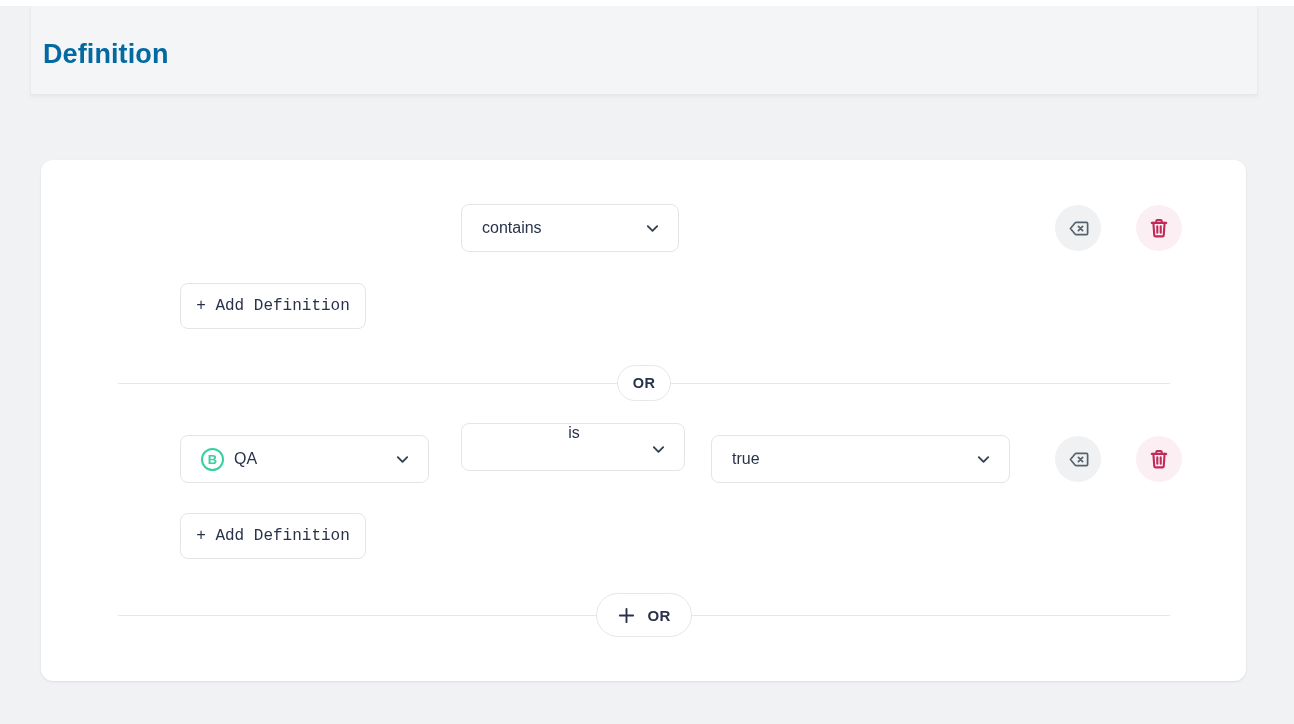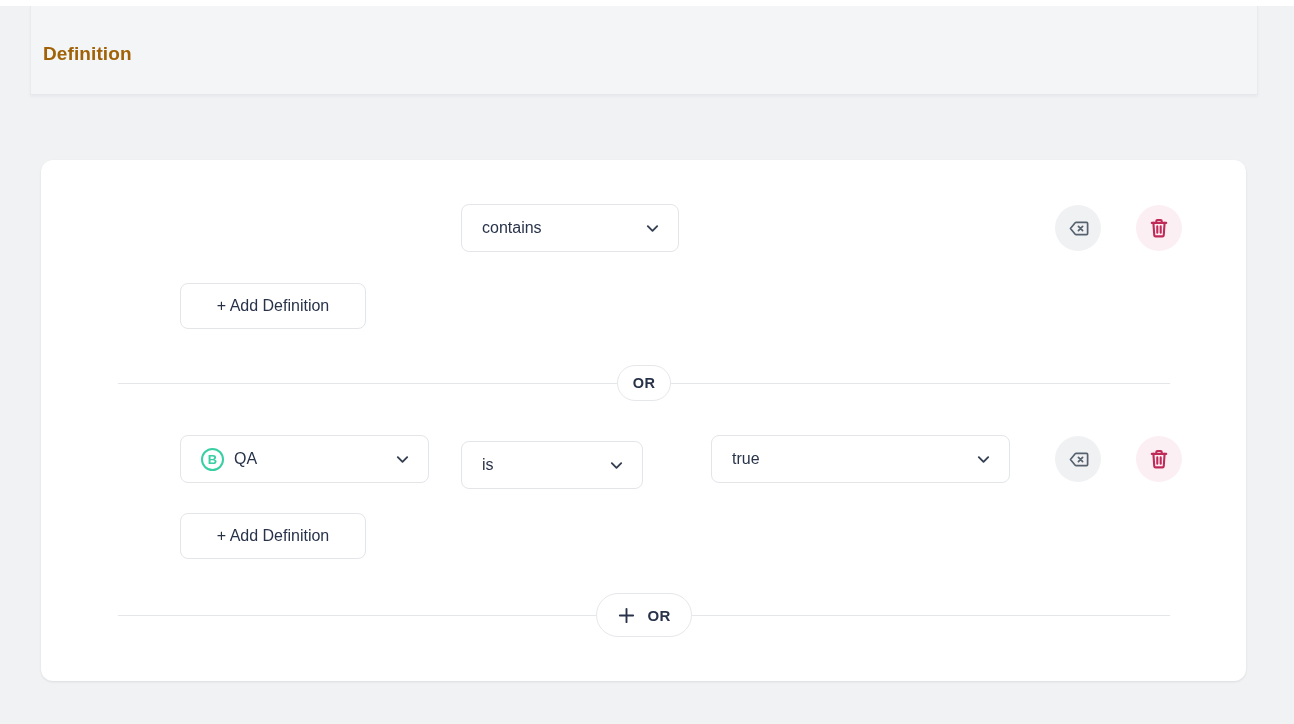--- a/index.html
+++ b/index.html
@@ -17,21 +17,21 @@
   .header-panel {
     position:absolute; left:30px; top:6px; width:1228px; height:89px;
     background:#f4f5f6;
     border-left:1px solid #e9eaec; border-right:1px solid #e9eaec;
     border-bottom:1px solid #e6e7ea;
     box-shadow:0 2px 3px rgba(20,30,50,0.04);
     display:flex; align-items:center;
   }
   .header-title {
     margin-left:12px; margin-top:8px;
-    font-size:19px; font-weight:700; color:#a16207; letter-spacing:0.1px;
+    font-size:27px; font-weight:700; color:#0369a1; letter-spacing:0.1px;
   }
   .card {
     position:absolute; left:41px; top:160px; width:1205px; height:521px;
     background:#ffffff; border-radius:12px;
     box-shadow:0 1px 3px rgba(20,30,50,0.06), 0 1px 2px rgba(20,30,50,0.04);
   }
   .select {
     position:absolute; height:48px;
     display:flex; align-items:center;
     background:#fff; border:1px solid #e3e5e9; border-radius:8px;
@@ -61,21 +61,21 @@
     border:none; display:flex; align-items:center; justify-content:center;
     cursor:pointer;
   }
   .circle-btn.backspace { background:#f0f1f3; color:#57626f; }
   .circle-btn.trash { background:#fceff4; color:#c02a58; }
   .add-def {
     position:absolute; height:46px; width:186px;
     display:flex; align-items:center; justify-content:center;
     background:#fff; border:1px solid #e3e5e9; border-radius:8px;
     font-size:16px; font-weight:500; color:#28334a;
-    font-family:Liberation Sans, sans-serif;
+    font-family:Liberation Mono, monospace;
     cursor:pointer;
   }
   .divider-row {
     position:absolute; left:77px; width:1052px;
     display:flex; align-items:center;
   }
   .divider-row .line { flex:1; height:1px; background:#e5e6e9; }
   .or-pill {
     background:#fff; border:1px solid #e6e7ea; border-radius:18px;
     height:36px; padding:0 15px;
@@ -151,21 +151,21 @@
   <div class="select" style="left:139px; top:275px; width:249px;">
     <span class="bool-badge">B</span>
     <span>QA</span>
     <span class="chev">
       <svg width="15" height="15" viewBox="0 0 16 16" fill="none" stroke="currentColor" stroke-width="2" stroke-linecap="round" stroke-linejoin="round">
           <path d="M3 5.5l5 5 5-5"></path>
         </svg>
     </span>
   </div>
 
-  <div class="select" style="left:420px; top:281px; width:182px;">
+  <div class="select" style="left:420px; top:263px; width:224px;flex-direction:column;">
     <span>is</span>
     <span class="chev">
       <svg width="15" height="15" viewBox="0 0 16 16" fill="none" stroke="currentColor" stroke-width="2" stroke-linecap="round" stroke-linejoin="round">
           <path d="M3 5.5l5 5 5-5"></path>
         </svg>
     </span>
   </div>
 
   <div class="select" style="left:670px; top:275px; width:299px;">
     <span>true</span>

